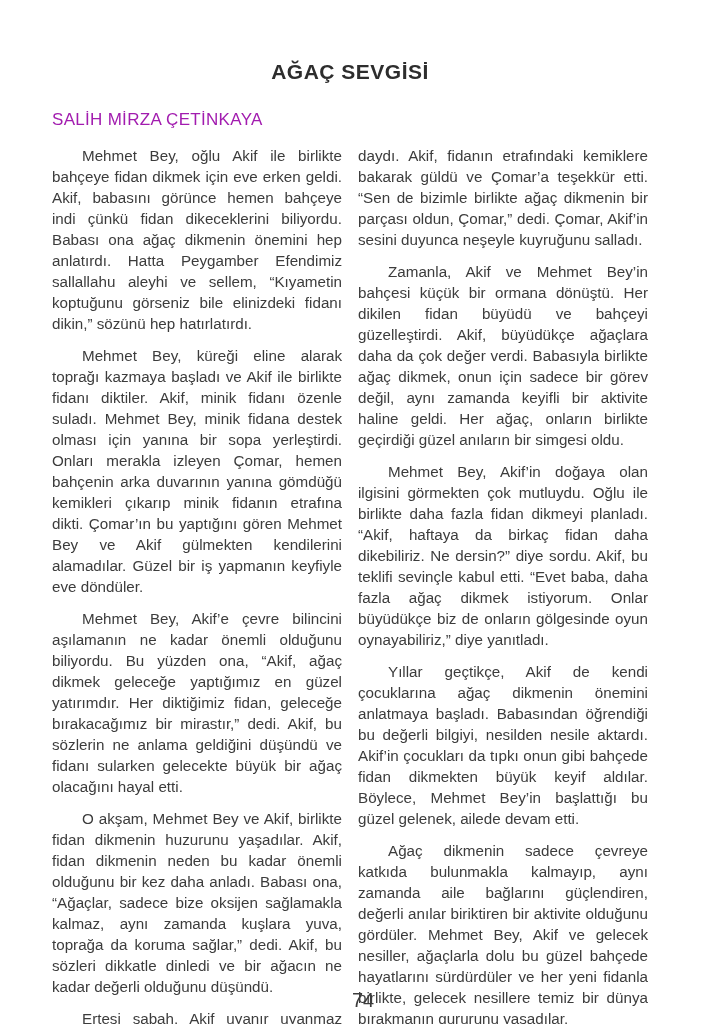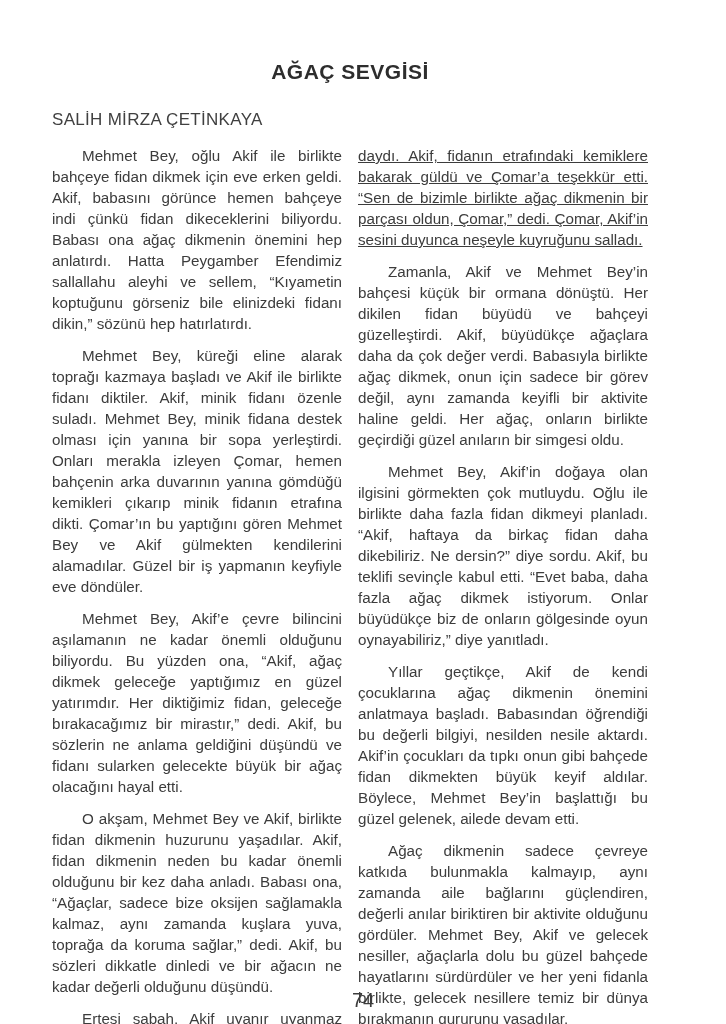--- a/index.html
+++ b/index.html
@@ -21,39 +21,38 @@
     font-size: 21px;
     font-weight: 700;
     letter-spacing: 0.5px;
     color: #2d2d2d;
   }
   .author {
     margin: 0 0 15px 0;
     font-size: 17px;
     font-weight: 400;
     letter-spacing: 0.3px;
-    color: #404040;
+    color: #a21caf;
   }
   .columns {
     display: flex;
     gap: 16px;
   }
   .col {
     flex: 1 1 0;
     text-align: justify;
     font-size: 15.2px;
     line-height: 21px;
   }
   .col p {
     margin: 0 0 11px 0;
     text-indent: 30px;
   }
   .col p.continuation {
     text-indent: 0;
-    text-decoration: underline;
   }
   .page-number {
     position: absolute;
     left: 0;
     right: 0;
     bottom: 28px;
     text-align: center;
     font-size: 20px;
     color: #3c3c3c;
   }

